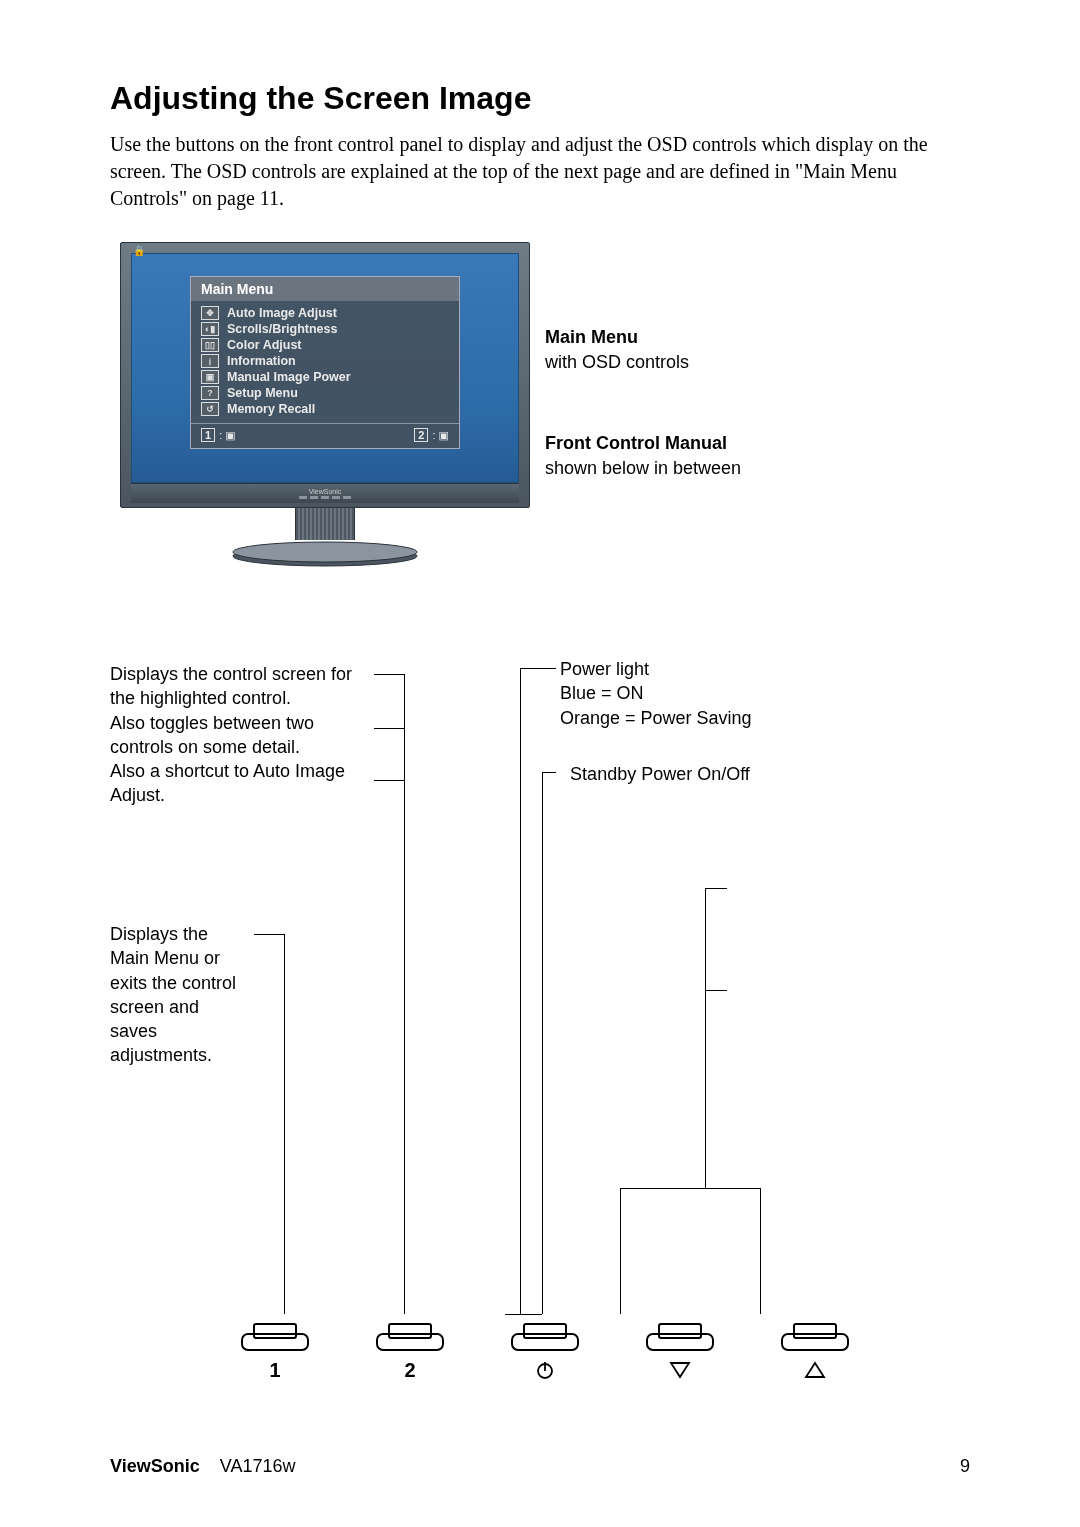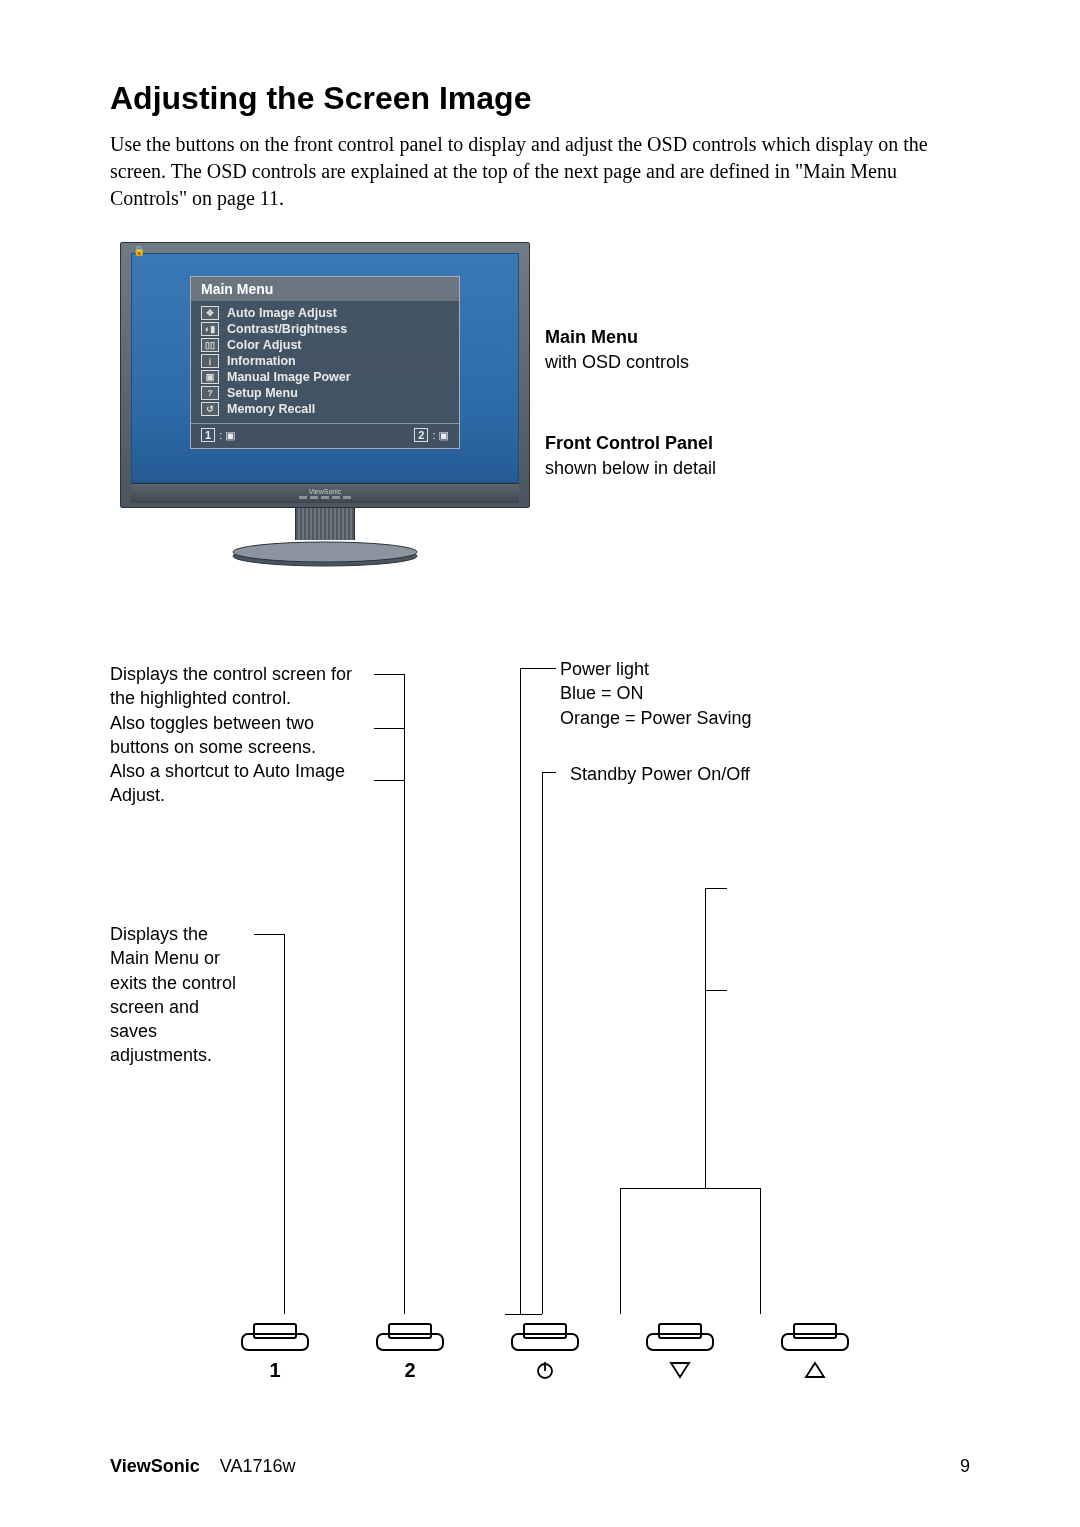--- a/index.html
+++ b/index.html
@@ -221,21 +221,21 @@
       <div class="screen">
         <div class="osd">
           <div class="osd-title">Main Menu</div>
           <div class="osd-items">
             <div class="osd-item">
                 <span class="osd-icon">✥</span>
                 <span>Auto Image Adjust</span>
               </div>
             <div class="osd-item">
                 <span class="osd-icon">◐▮</span>
-                <span>Contrast/Brightness</span>
+                <span>Scrolls/Brightness</span>
               </div>
             <div class="osd-item">
                 <span class="osd-icon">▯▯</span>
                 <span>Color Adjust</span>
               </div>
             <div class="osd-item">
                 <span class="osd-icon">ℹ</span>
                 <span>Information</span>
               </div>
             <div class="osd-item">
@@ -282,31 +282,31 @@
       </svg>
     </div>
   </div>
 
   <div class="side-labels">
     <div class="side-block">
       <div class="side-title">Main Menu</div>
       <div class="side-text">with OSD controls</div>
     </div>
     <div class="side-block">
-      <div class="side-title">Front Control Panel</div>
-      <div class="side-text">shown below in detail</div>
+      <div class="side-title">Front Control Manual</div>
+      <div class="side-text">shown below in between</div>
     </div>
   </div>
 </div>
 
 <div class="diagram">
 
   <div class="callout right" style="left:0; top:20px; width:260px;">
     <div>Displays the control screen for the highlighted control.</div>
-    <div>Also toggles between two buttons on some screens.</div>
+    <div>Also toggles between two controls on some detail.</div>
     <div>Also a shortcut to Auto Image Adjust.</div>
   </div>
   <div class="line hline" style="left:264px; top:32px; width:30px;"></div>
   <div class="line hline" style="left:264px; top:86px; width:30px;"></div>
   <div class="line hline" style="left:264px; top:138px; width:30px;"></div>
   <div class="line vline" style="left:294px; top:32px; height:640px;"></div>
 
   <div class="callout right" style="left:0; top:280px; width:140px;">
     <div>Displays the Main Menu or exits the control screen and saves adjustments.</div>
   </div>

